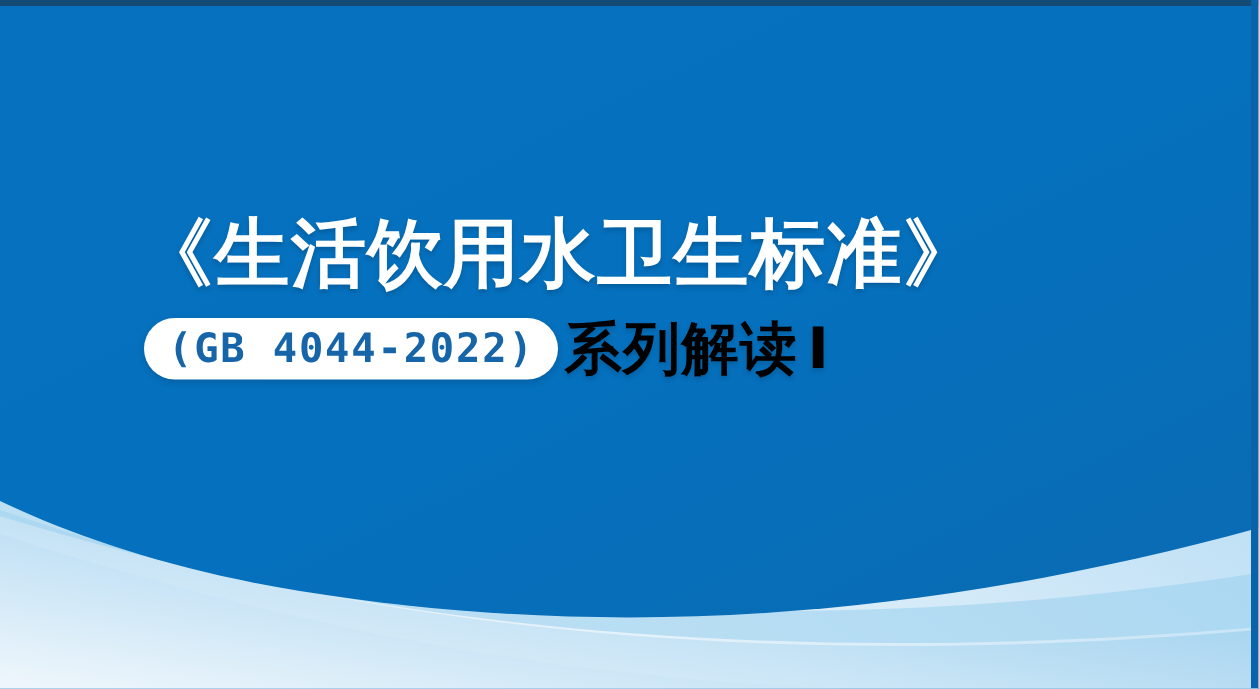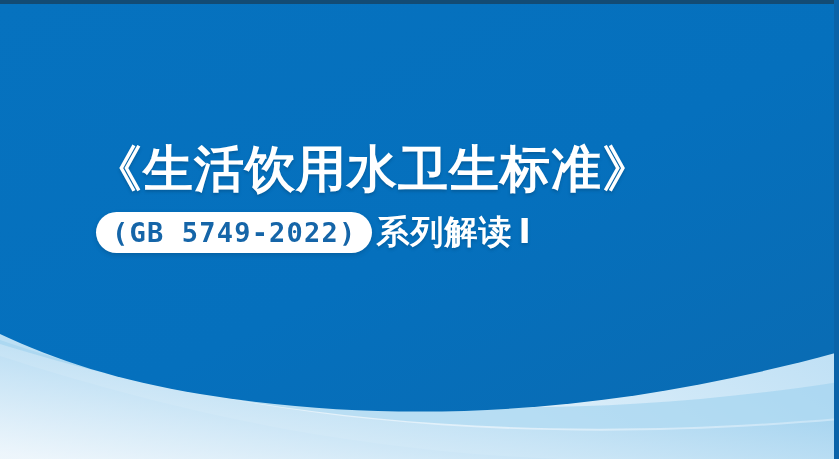--- a/index.html
+++ b/index.html
@@ -89,22 +89,22 @@
     color: #1565a8;
     font-size: 27px;
     font-weight: bold;
     letter-spacing: 1.2px;
     font-family: "DejaVu Sans Mono", "Liberation Mono", monospace;
     box-shadow: 0 2px 4px rgba(3, 55, 95, 0.28);
   }
 
   .series {
     margin-left: 4px;
-    color: #ffffff;
-    font-size: 33px;
+    color: #000000;
+    font-size: 38px;
     font-weight: bold;
     letter-spacing: 1px;
     text-shadow: 0 2px 3px rgba(4, 58, 98, 0.3);
   }
 
   .series .roman {
     margin-left: 6px;
     letter-spacing: 0;
   }
 
@@ -162,21 +162,21 @@
   </svg>
 
   <div class="top-strip"></div>
   <div class="right-strip"></div>
 
   <div class="content">
 
     <div class="line-title">《生活饮用水卫生标准》</div>
 
     <div class="line-standard">
-      <span class="pill">(GB 5749-2022)</span>
+      <span class="pill">(GB 4044-2022)</span>
       <span class="series">
         <span>系列解读</span><span class="roman">Ⅰ</span>
       </span>
     </div>
 
 
   </div>
 </div>
 
 </body></html>

